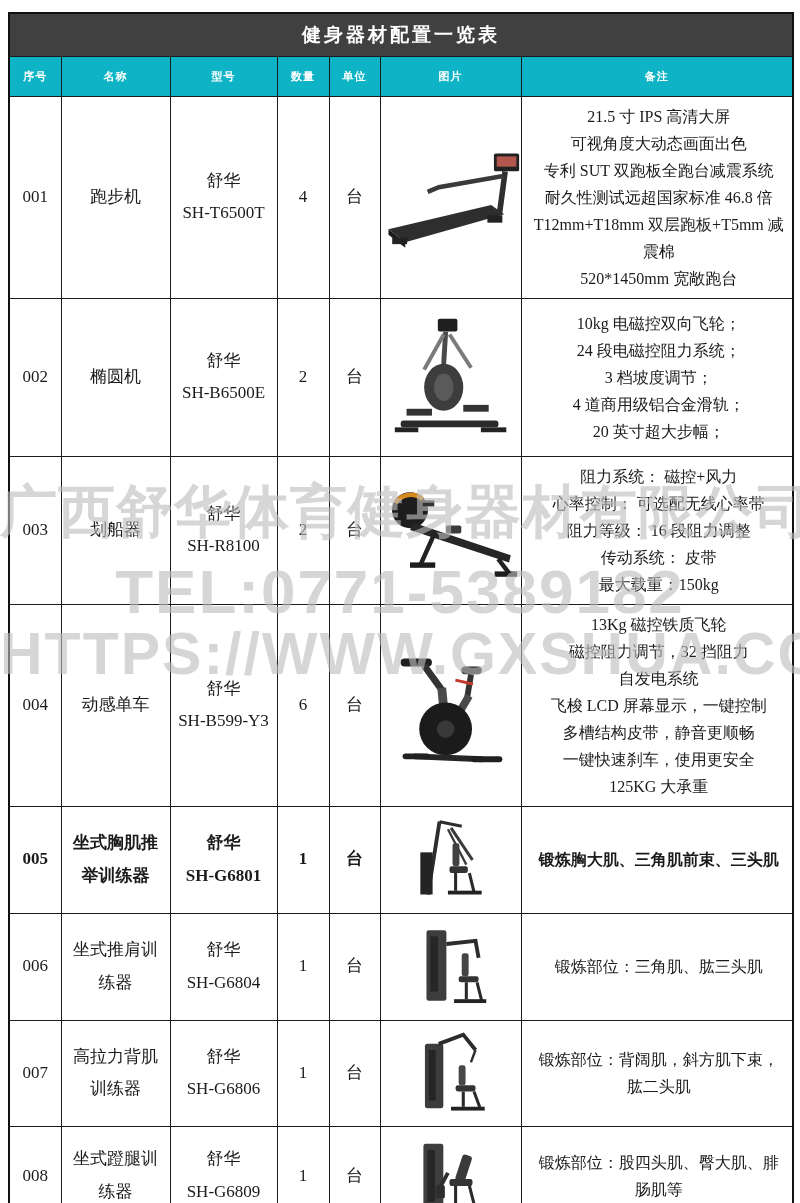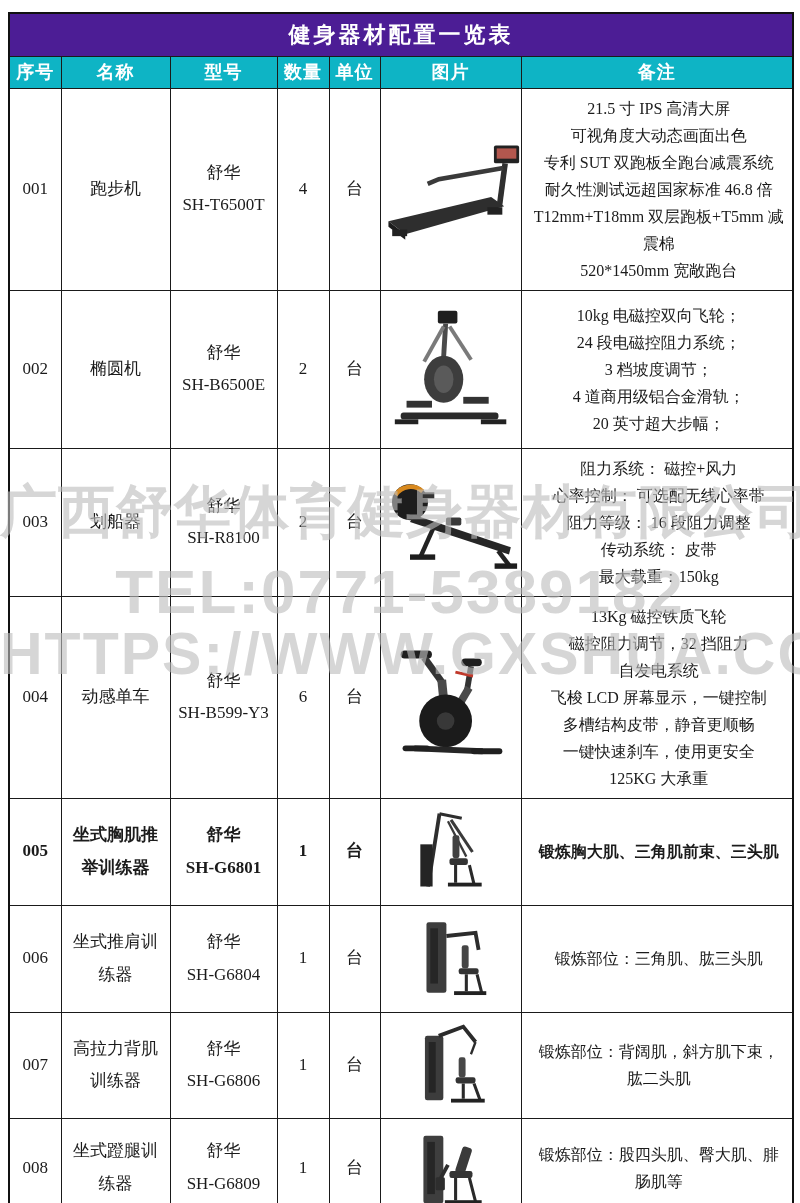--- a/index.html
+++ b/index.html
@@ -22,33 +22,33 @@
     border: 2px solid #111111;
   }
   table.equip th, table.equip td {
     border: 1px solid #1a1a1a;
     text-align: center;
     vertical-align: middle;
     color: #1b1b1b;
   }
   tr.title-row th {
     height: 43px;
-    background: #4c1d95;
+    background: #404040;
     color: #ffffff;
     font-family: "Liberation Sans", "DejaVu Sans", sans-serif;
-    font-size: 22px;
+    font-size: 19px;
     font-weight: bold;
     letter-spacing: 3px;
   }
   tr.header-row th {
-    height: 32px;
+    height: 40px;
     background: #0eb4c5;
     color: #ffffff;
     font-family: "Liberation Sans", "DejaVu Sans", sans-serif;
-    font-size: 18px;
+    font-size: 11px;
     font-weight: bold;
     letter-spacing: 1px;
     margin-top: 16px;
   }
   tbody td { font-size: 17px; line-height: 1.9; background: #ffffff; }
   tbody tr:nth-child(1) { height: 167px; }
   tbody tr:nth-child(2) { height: 158px; }
   tbody tr:nth-child(3) { height: 148px; }
   tbody tr:nth-child(4) { height: 200px; }
   tbody tr:nth-child(5) { height: 107px; font-weight: bold; }

